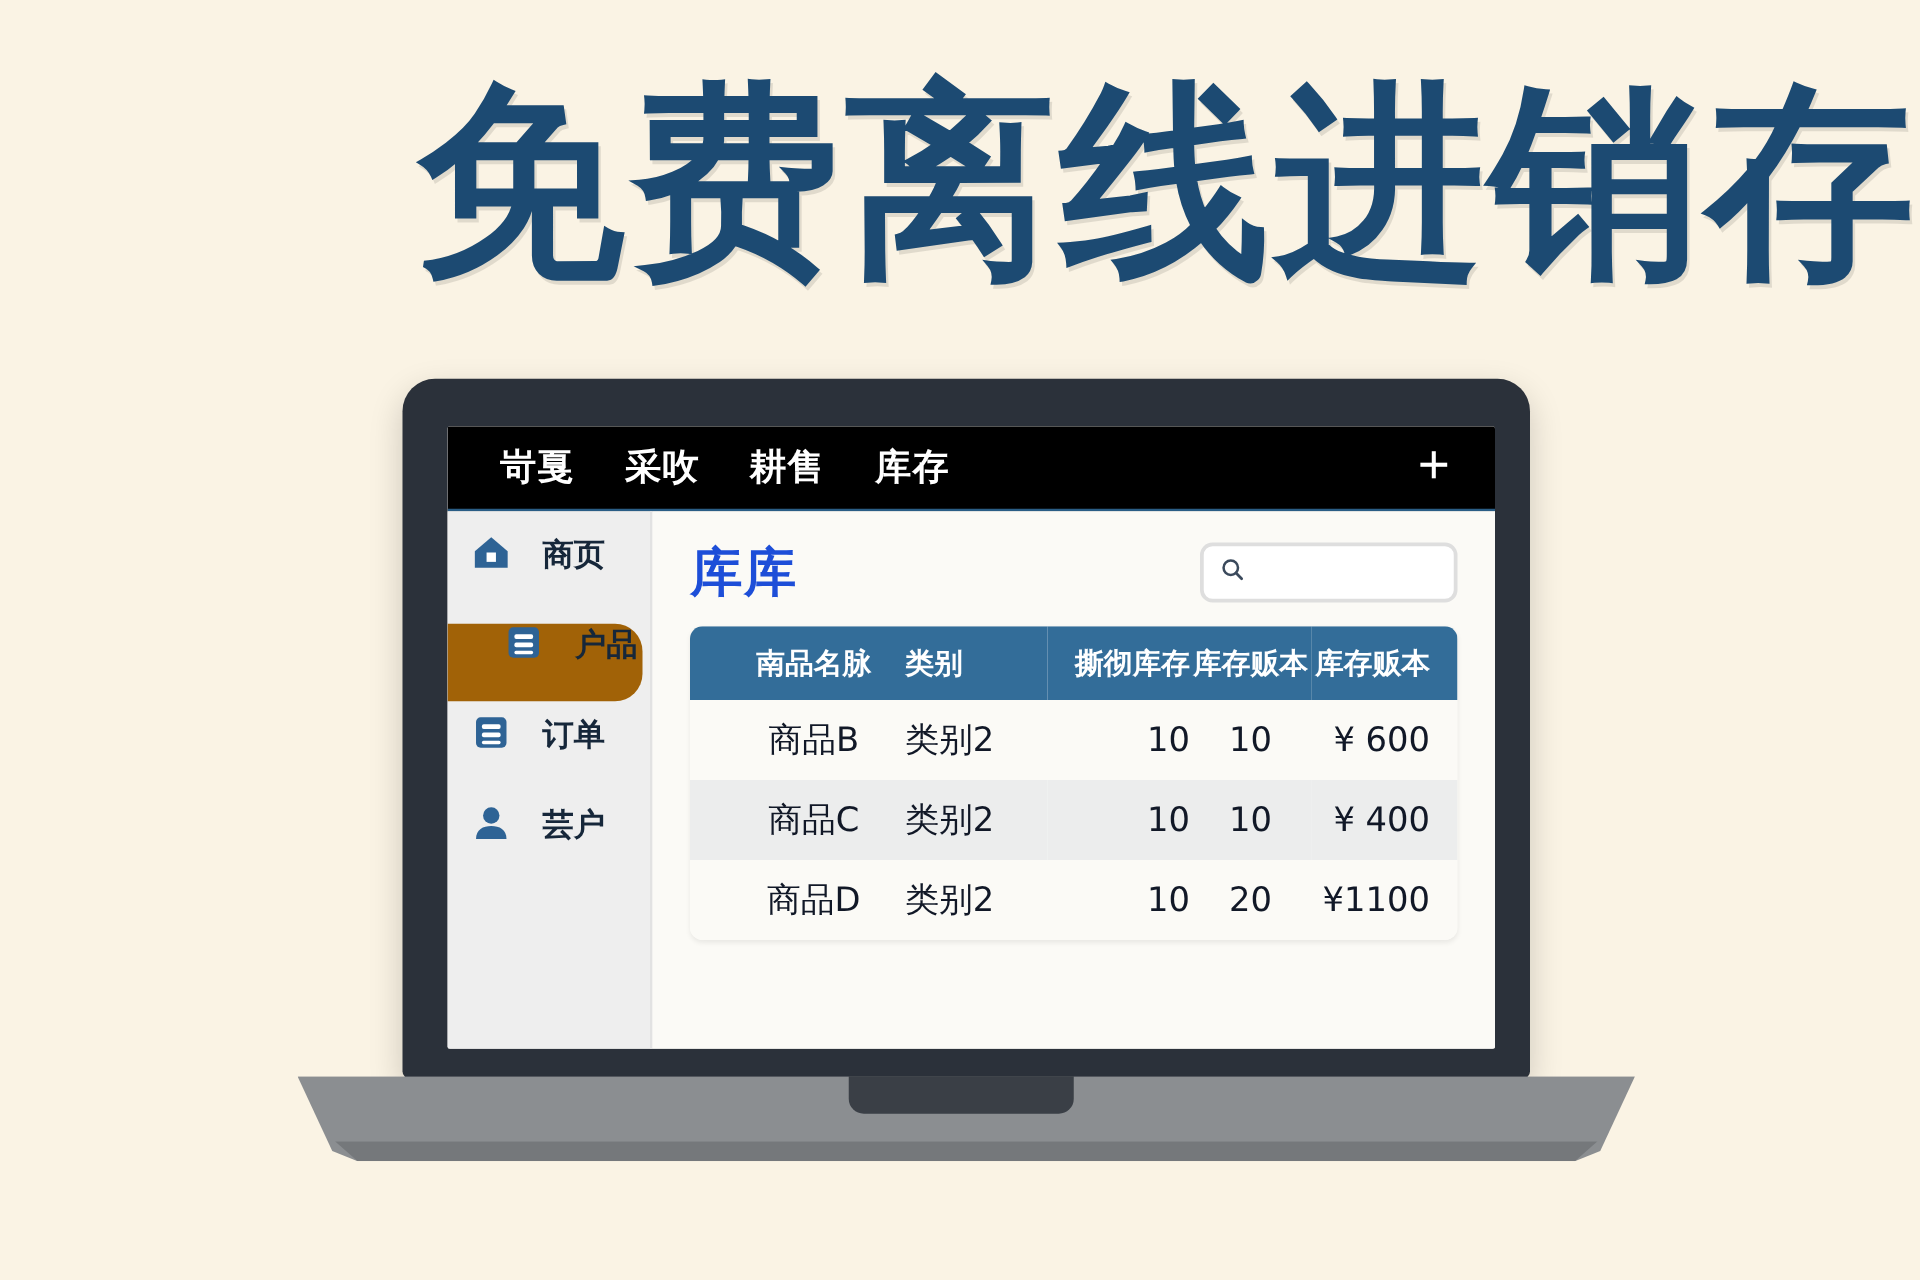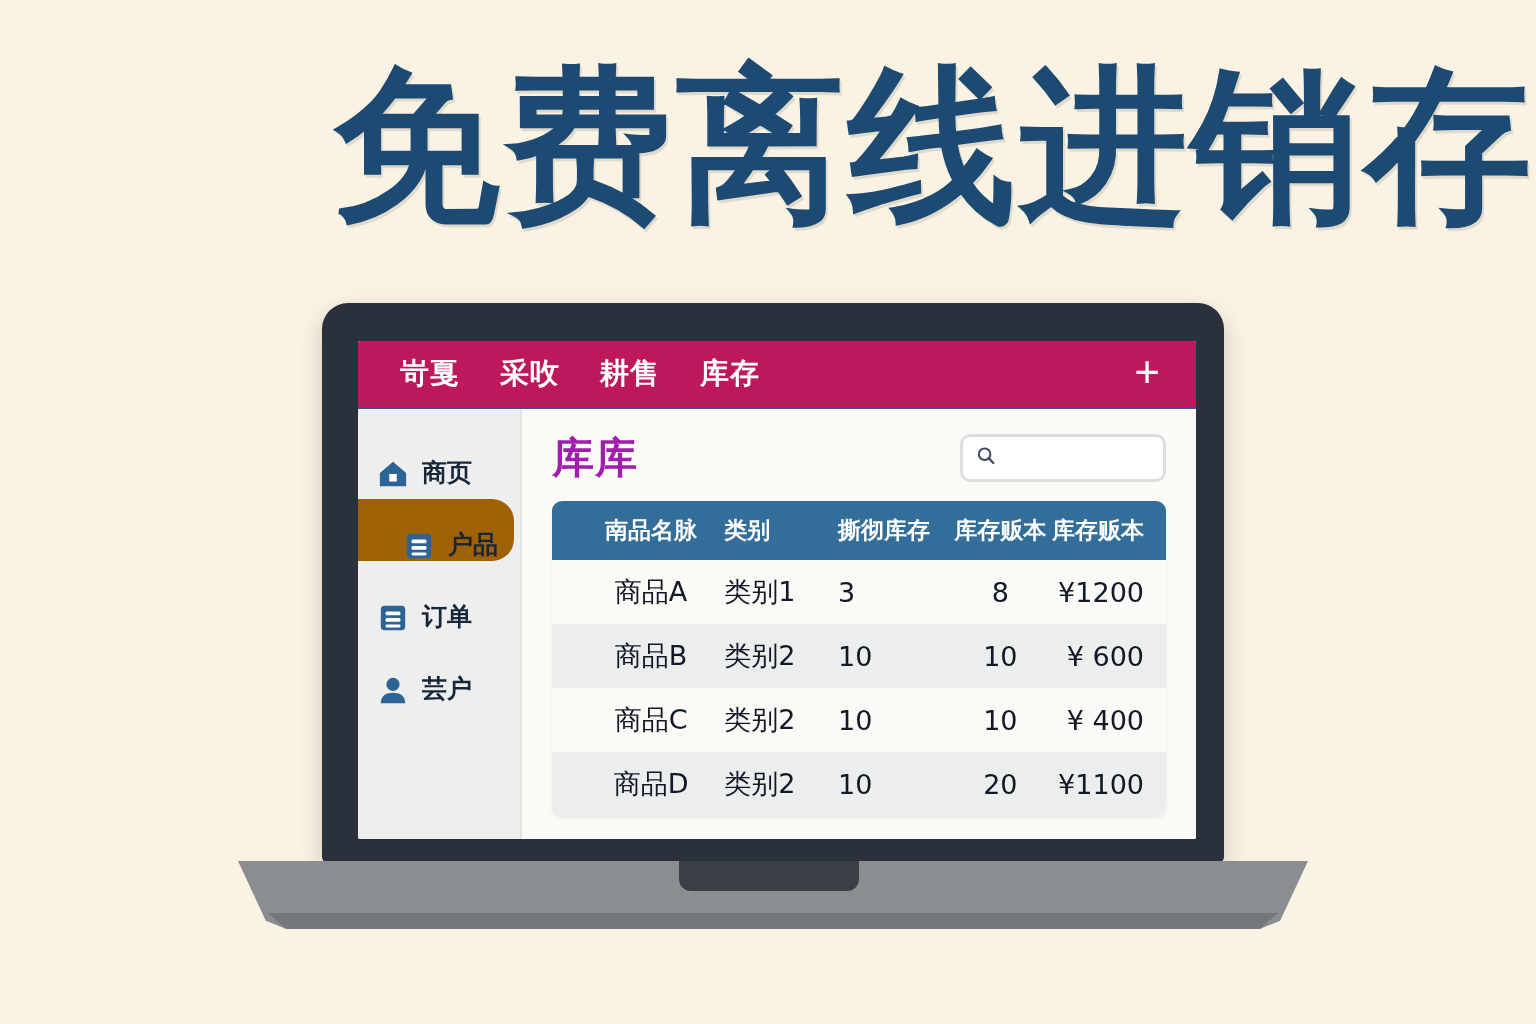--- a/index.html
+++ b/index.html
@@ -68,21 +68,21 @@
     left:357px;top:558px;
     width:180px;height:30px;
     background:#3a3f46;
     border-radius:0 0 12px 12px;
   }
 
   
   .topnav{
     position:absolute;left:0;top:0;
     width:838px;height:68px;
-    background:#be185d;
+    background:#000000;
     display:flex;align-items:center;
     box-sizing:border-box;
     padding:0 36px 0 42px;
     border-bottom:2px solid #2a5d85;
   }
   .nav-items{display:flex;align-items:center;gap:40px;}
   .nav-item{
     color:#ffffff;
     font-size:29px;
     font-weight:bold;
@@ -109,22 +109,22 @@
   }
   .sidebar{
     width:164px;
     background:#eeeeee;
     border-right:2px solid #e2e2e2;
     padding-top:18px;
     box-sizing:border-box;
     flex:none;
   }
   .side-item{
-    display:flex;align-items:flex-end;
-    gap:14px;
+    display:flex;align-items:flex-start;
+    gap:26px;
     height:62px;
     padding-left:20px;
     box-sizing:border-box;
     cursor:pointer;
     margin-bottom:10px;
   }
   .side-item.active{
     background:#a16207;
     border-radius:0 22px 22px 0;
     margin-right:6px;
@@ -145,21 +145,21 @@
     background:#fbfaf6;
     padding:18px 30px 0 30px;
     box-sizing:border-box;
   }
   .main-head{
     display:flex;align-items:center;
     justify-content:space-between;
     height:62px;
   }
   .page-title{
-    color:#a21caf;
+    color:#1d4ed8;
     font-size:42px;
     font-weight:bold;
     letter-spacing:1px;
     font-family:Liberation Serif, serif;
   }
   .search-box{
     width:206px;height:48px;
     background:#ffffff;
     border:3px solid #dedede;
     border-radius:10px;
@@ -200,21 +200,21 @@
     color:#111827;
     font-family:"DejaVu Sans","Liberation Sans",sans-serif;
     padding:14px 0;
     white-space:nowrap;
   }
   .table tbody tr:nth-child(odd){background:#fbfaf6;}
   .table tbody tr:nth-child(even){background:#eceded;}
 
   .col-name{width:26%;text-align:center;padding-left:26px !important;}
   .col-cat{width:20%;text-align:left;margin-top:16px;}
-  .col-n1{width:20%;text-align:left;}
+  .col-n1{width:20%;text-align:right;}
   .col-n2{width:17%;text-align:center;}
   .col-amt{width:17%;text-align:right;padding-right:22px !important;}
 </style>
 </head>
 <body>
 
 <div class="headline">免费离线进销存</div>
 
 <div class="laptop">
   <div class="laptop-bezel"></div>
@@ -302,27 +302,20 @@
           <thead>
             <tr>
               <th class="col-name">南品名脉</th>
               <th class="col-cat">类别</th>
               <th class="col-n1">撕彻库存</th>
               <th class="col-n2">库存贩本</th>
               <th class="col-amt">库存贩本</th>
             </tr>
           </thead>
           <tbody>
-            <tr>
-              <td class="col-name">商品A</td>
-              <td class="col-cat">类别1</td>
-              <td class="col-n1">3</td>
-              <td class="col-n2">8</td>
-              <td class="col-amt">¥1200</td>
-            </tr>
             <tr>
               <td class="col-name">商品B</td>
               <td class="col-cat">类别2</td>
               <td class="col-n1">10</td>
               <td class="col-n2">10</td>
               <td class="col-amt">¥ 600</td>
             </tr>
             <tr>
               <td class="col-name">商品C</td>
               <td class="col-cat">类别2</td>

